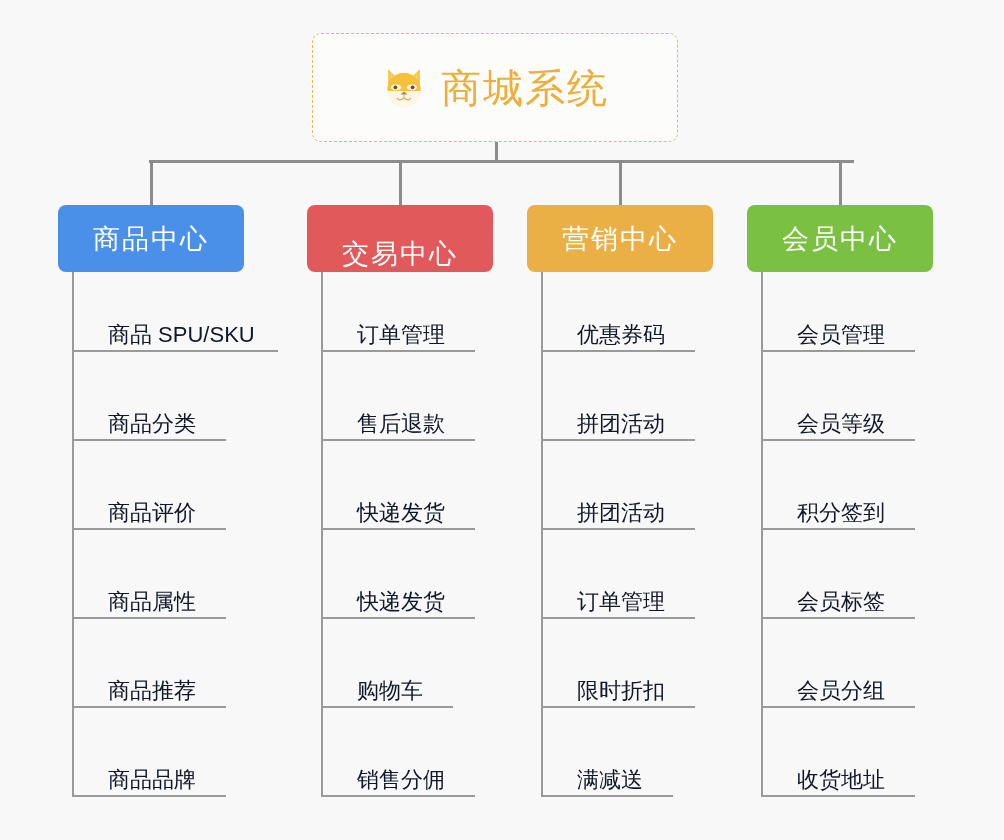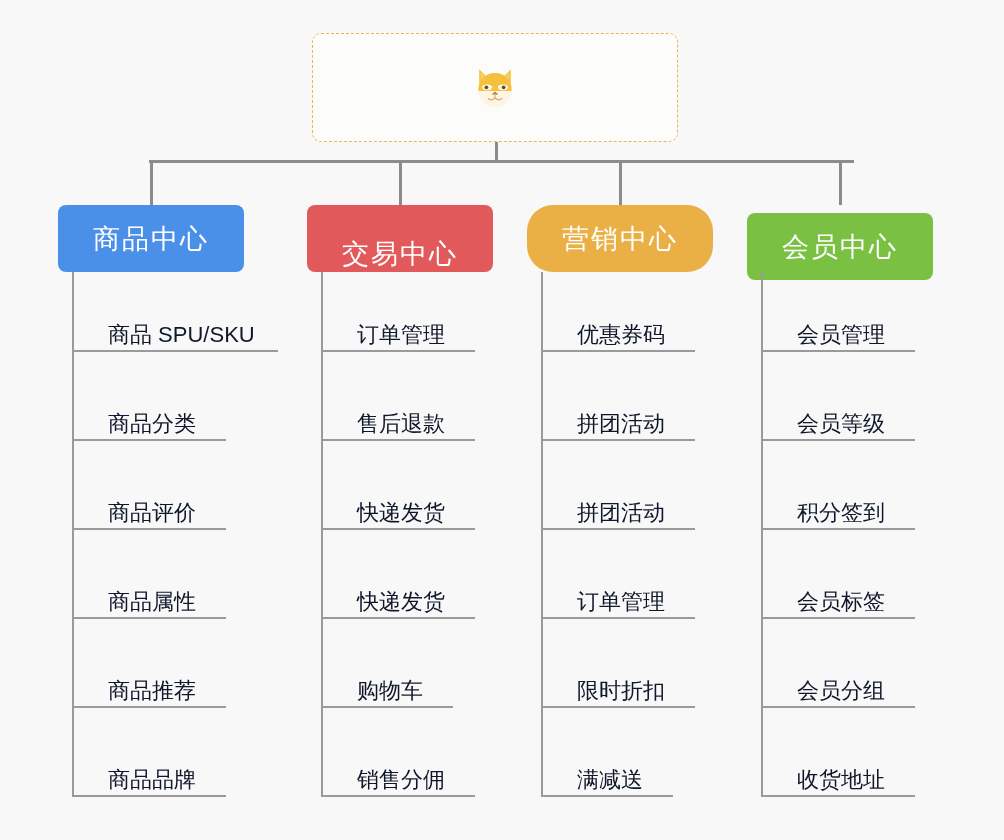--- a/index.html
+++ b/index.html
@@ -102,20 +102,21 @@
       <path d="M9 34 a23 23 0 0 1 46 0 z" fill="#f5c13d"></path>
       <ellipse cx="21" cy="31" rx="7" ry="4" fill="#fdf6e6"></ellipse>
       <ellipse cx="43" cy="31" rx="7" ry="4" fill="#fdf6e6"></ellipse>
       <ellipse cx="20" cy="31" rx="2.6" ry="2.6" fill="#6b4a1e"></ellipse>
       <ellipse cx="44" cy="31" rx="2.6" ry="2.6" fill="#6b4a1e"></ellipse>
       <path d="M32 37 l-5 4 h10 z" fill="#b5823a"></path>
       <path d="M32 41 v5" stroke="#d8ab63" stroke-width="1.6" fill="none"></path>
       <path d="M32 46 q-6 5 -10 0" stroke="#d8ab63" stroke-width="1.6" fill="none"></path>
       <path d="M32 46 q6 5 10 0" stroke="#d8ab63" stroke-width="1.6" fill="none"></path>
     </svg>
+    <div class="root-title">商城系统</div>
   </div>
 
   <div class="conn conn-v-root"></div>
   <div class="conn conn-h-bus"></div>
 
   <div id="drops">
       <div class="conn conn-drop" style="left: 150px;"></div>
       <div class="conn conn-drop" style="left: 399px;"></div>
       <div class="conn conn-drop" style="left: 619px;"></div>
       <div class="conn conn-drop" style="left: 839px;"></div>
@@ -175,21 +176,21 @@
         </div>
         <div class="item" style="top: 436px;">
           <div class="item-label">购物车</div>
           <div class="item-rule" style="width: 130px;"></div>
         </div>
         <div class="item" style="top: 525px;">
           <div class="item-label">销售分佣</div>
           <div class="item-rule" style="width: 152px;"></div>
         </div>
       </div>
-      <div class="cat-box" style="left: 527px; background: rgb(234, 176, 70); border-radius: 26px;">
+      <div class="cat-box" style="left: 527px; background: rgb(234, 176, 70);">
         <span>营销中心</span>
       </div>
       <div class="col" style="left: 541px;">
         <div class="spine" style="height: 525px;"></div>
         <div class="item" style="top: 80px;">
           <div class="item-label">优惠券码</div>
           <div class="item-rule" style="width: 152px;"></div>
         </div>
         <div class="item" style="top: 169px;">
           <div class="item-label">拼团活动</div>
@@ -205,21 +206,21 @@
         </div>
         <div class="item" style="top: 436px;">
           <div class="item-label">限时折扣</div>
           <div class="item-rule" style="width: 152px;"></div>
         </div>
         <div class="item" style="top: 525px;">
           <div class="item-label">满减送</div>
           <div class="item-rule" style="width: 130px;"></div>
         </div>
       </div>
-      <div class="cat-box" style="left: 747px; background: rgb(122, 193, 67); margin-top: 8px;">
+      <div class="cat-box" style="left: 747px; background: rgb(122, 193, 67);">
         <span>会员中心</span>
       </div>
       <div class="col" style="left: 761px;">
         <div class="spine" style="height: 525px;"></div>
         <div class="item" style="top: 80px;">
           <div class="item-label">会员管理</div>
           <div class="item-rule" style="width: 152px;"></div>
         </div>
         <div class="item" style="top: 169px;">
           <div class="item-label">会员等级</div>

